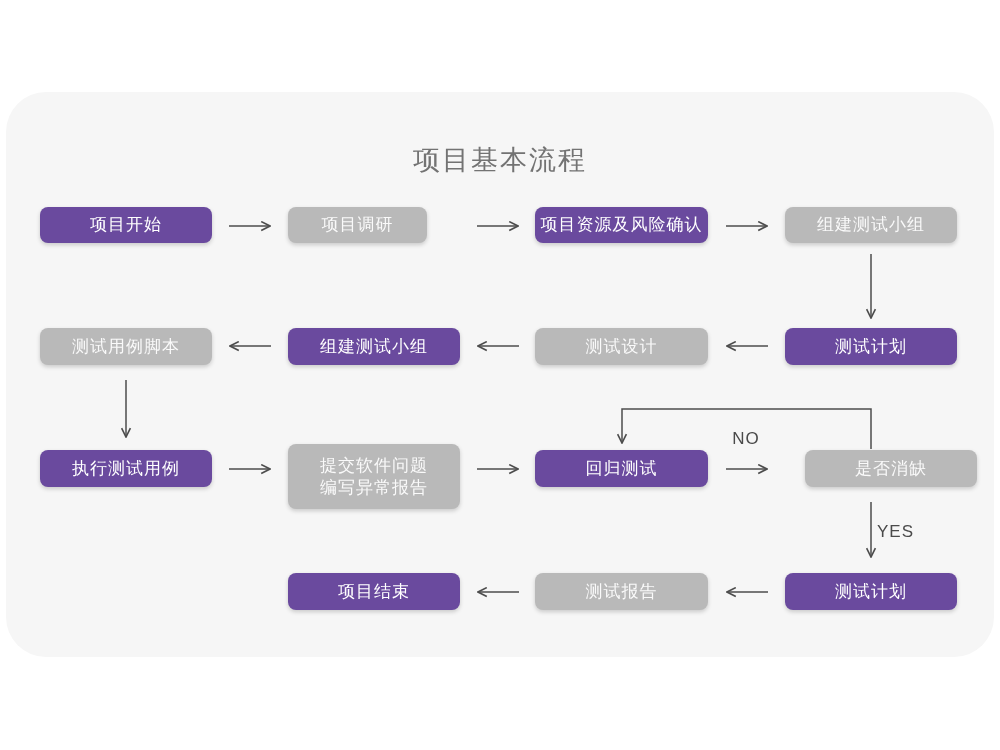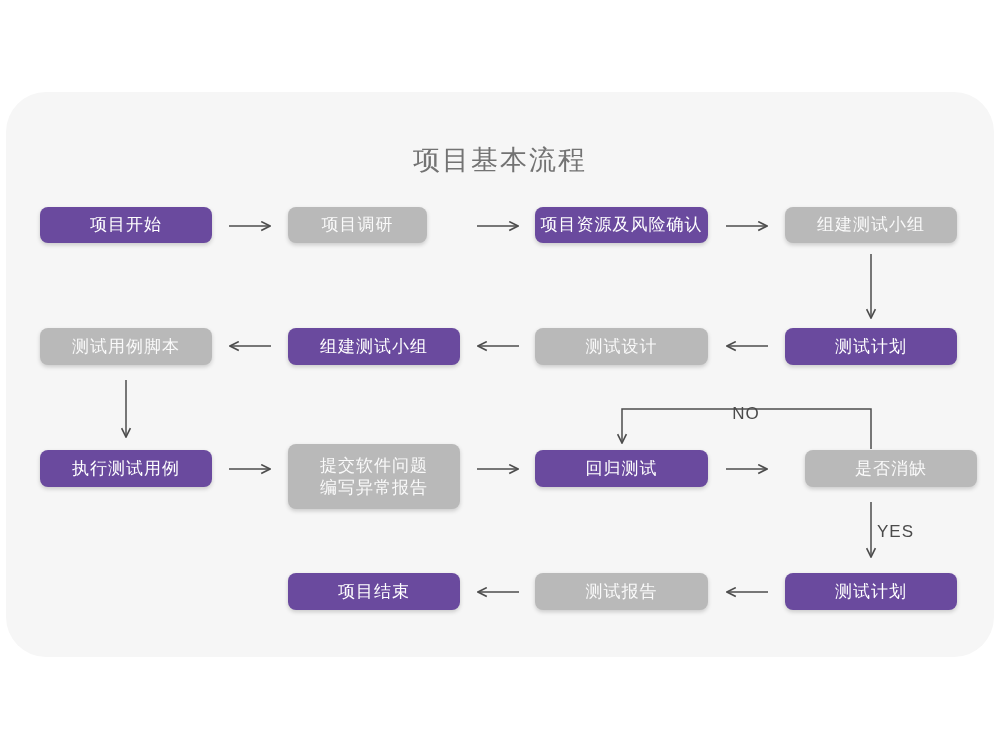--- a/index.html
+++ b/index.html
@@ -45,21 +45,21 @@
     position: absolute;
     left: 0; top: 0;
     pointer-events: none;
   }
   .edge-label {
     position: absolute;
     font-size: 17px;
     color: #4a4a4a;
     letter-spacing: 1px;
   }
-  .edge-label.no  { left: 700px; top: 404px; width: 92px; text-align: center; }
+  .edge-label.no  { left: 700px; top: 429px; width: 92px; text-align: center; }
   .edge-label.yes { left: 877px; top: 522px; }
 </style>
 </head>
 <body>
 
 <div class="card"></div>
 
 <div class="title">项目基本流程</div>
 
 <div class="node primary" style="left:40px;  top:207px; width:172px; height:36px;">项目开始</div>

